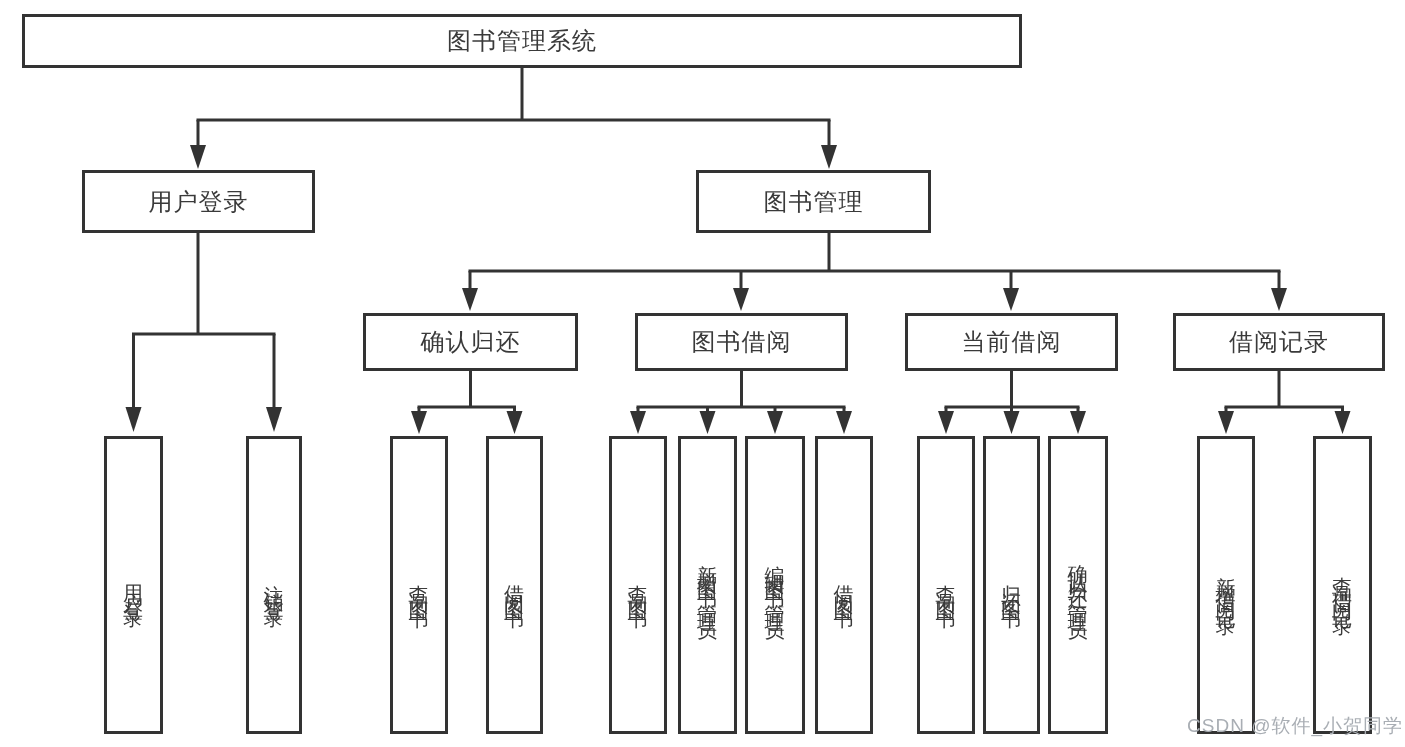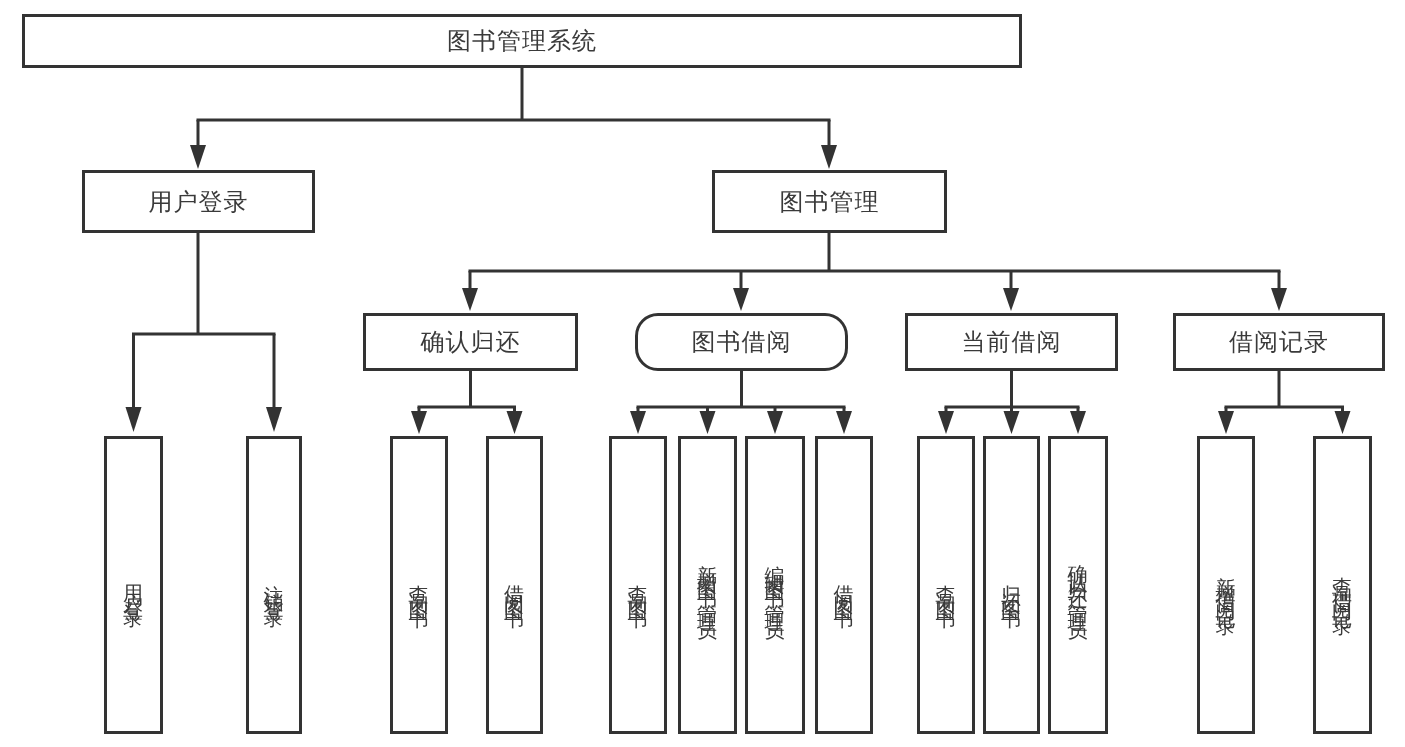--- a/index.html
+++ b/index.html
@@ -126,28 +126,28 @@
     <polygon points="1334.5,411 1350.5,411 1342.5,434"></polygon>
   </svg>
 
   <div class="node h" style="left:22px; top:14px; width:1000px; height:54px;">
     <span>图书管理系统</span>
   </div>
 
   <div class="node h" style="left:82px; top:170px; width:233px; height:63px;">
     <span>用户登录</span>
   </div>
-  <div class="node h" style="left:712px; top:170px; width:235px; height:63px;justify-content:center;">
+  <div class="node h" style="left:696px; top:170px; width:235px; height:63px;justify-content:center;">
     <span>图书管理</span>
   </div>
 
   <div class="node h" style="left:363px; top:313px; width:215px; height:58px;">
     <span>确认归还</span>
   </div>
-  <div class="node h" style="left:635px; top:313px; width:213px; height:58px;border-radius:23px;">
+  <div class="node h" style="left:635px; top:313px; width:213px; height:58px;">
     <span>图书借阅</span>
   </div>
   <div class="node h" style="left:905px; top:313px; width:213px; height:58px;">
     <span>当前借阅</span>
   </div>
   <div class="node h" style="left:1173px; top:313px; width:212px; height:58px;">
     <span>借阅记录</span>
   </div>
 
   <div class="node v" style="left:104px; top:436px; width:59px; height:298px;">
@@ -187,14 +187,15 @@
     <span>确认归还（管理员）</span>
   </div>
 
   <div class="node v" style="left:1197px; top:436px; width:58px; height:298px;">
     <span>新增借阅记录</span>
   </div>
   <div class="node v" style="left:1313px; top:436px; width:59px; height:298px;">
     <span>查询借阅记录</span>
   </div>
 
+  <div class="watermark">CSDN @软件_小贺同学</div>
 
 </div>
 
 </body></html>

